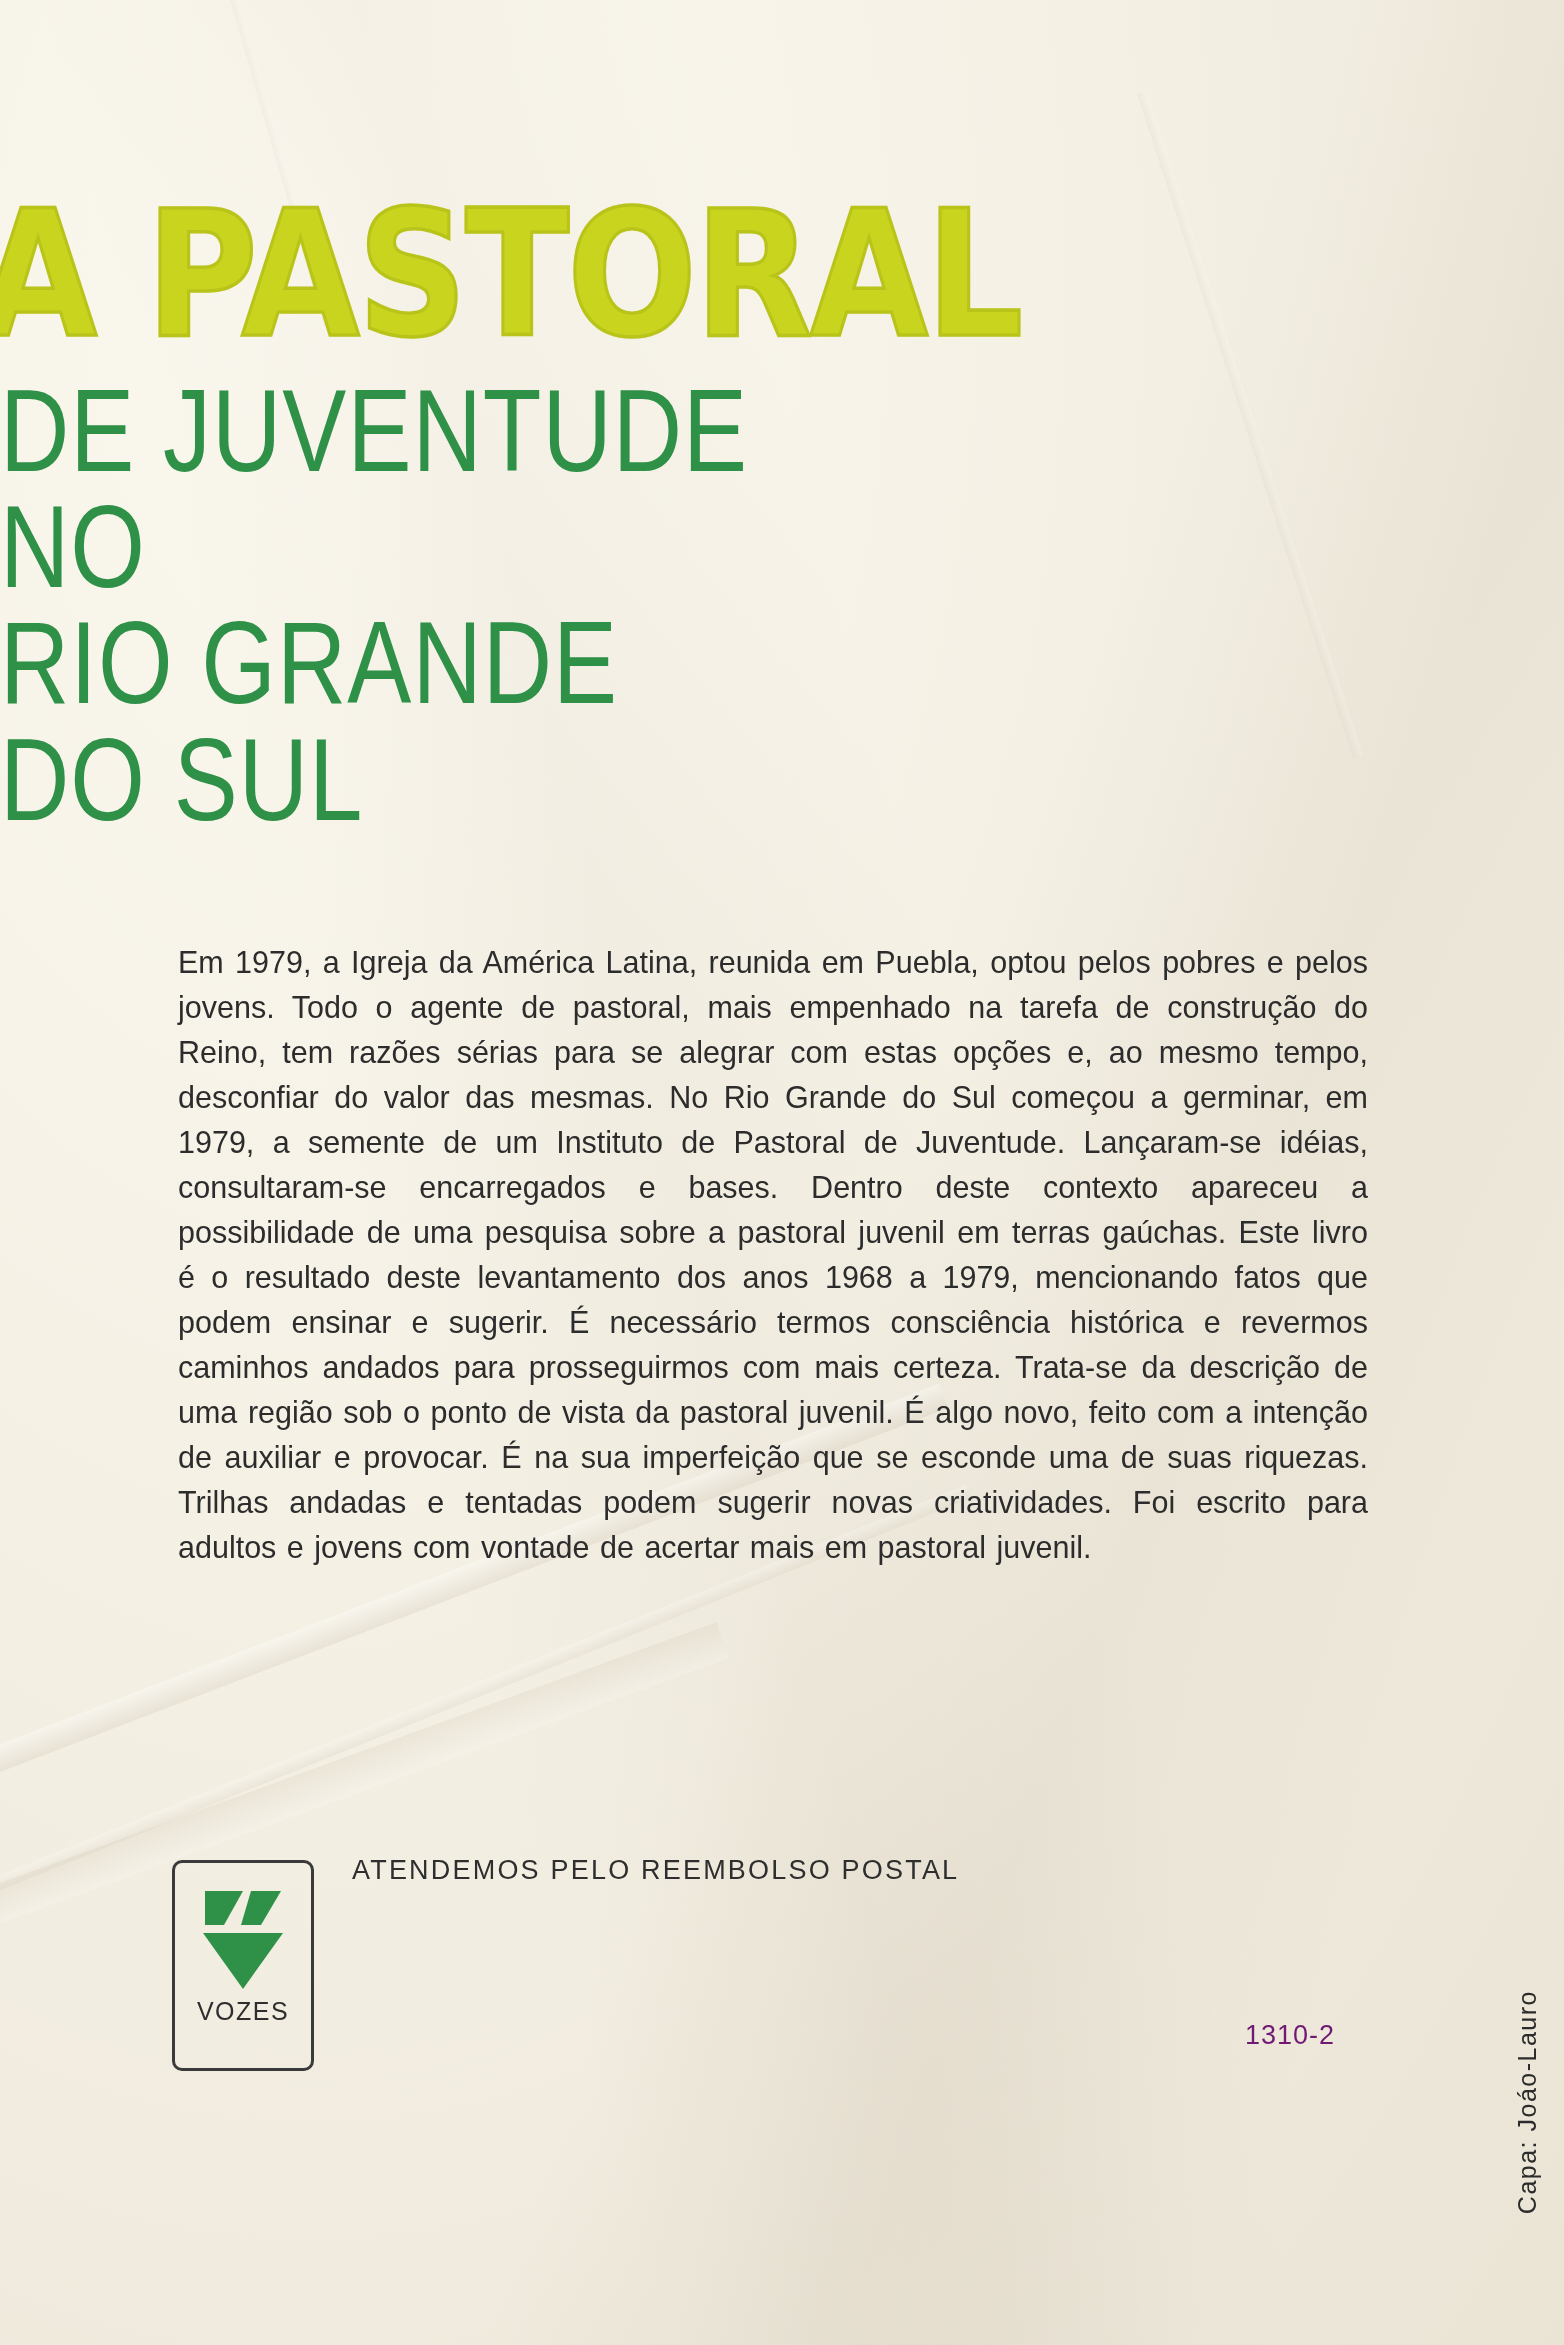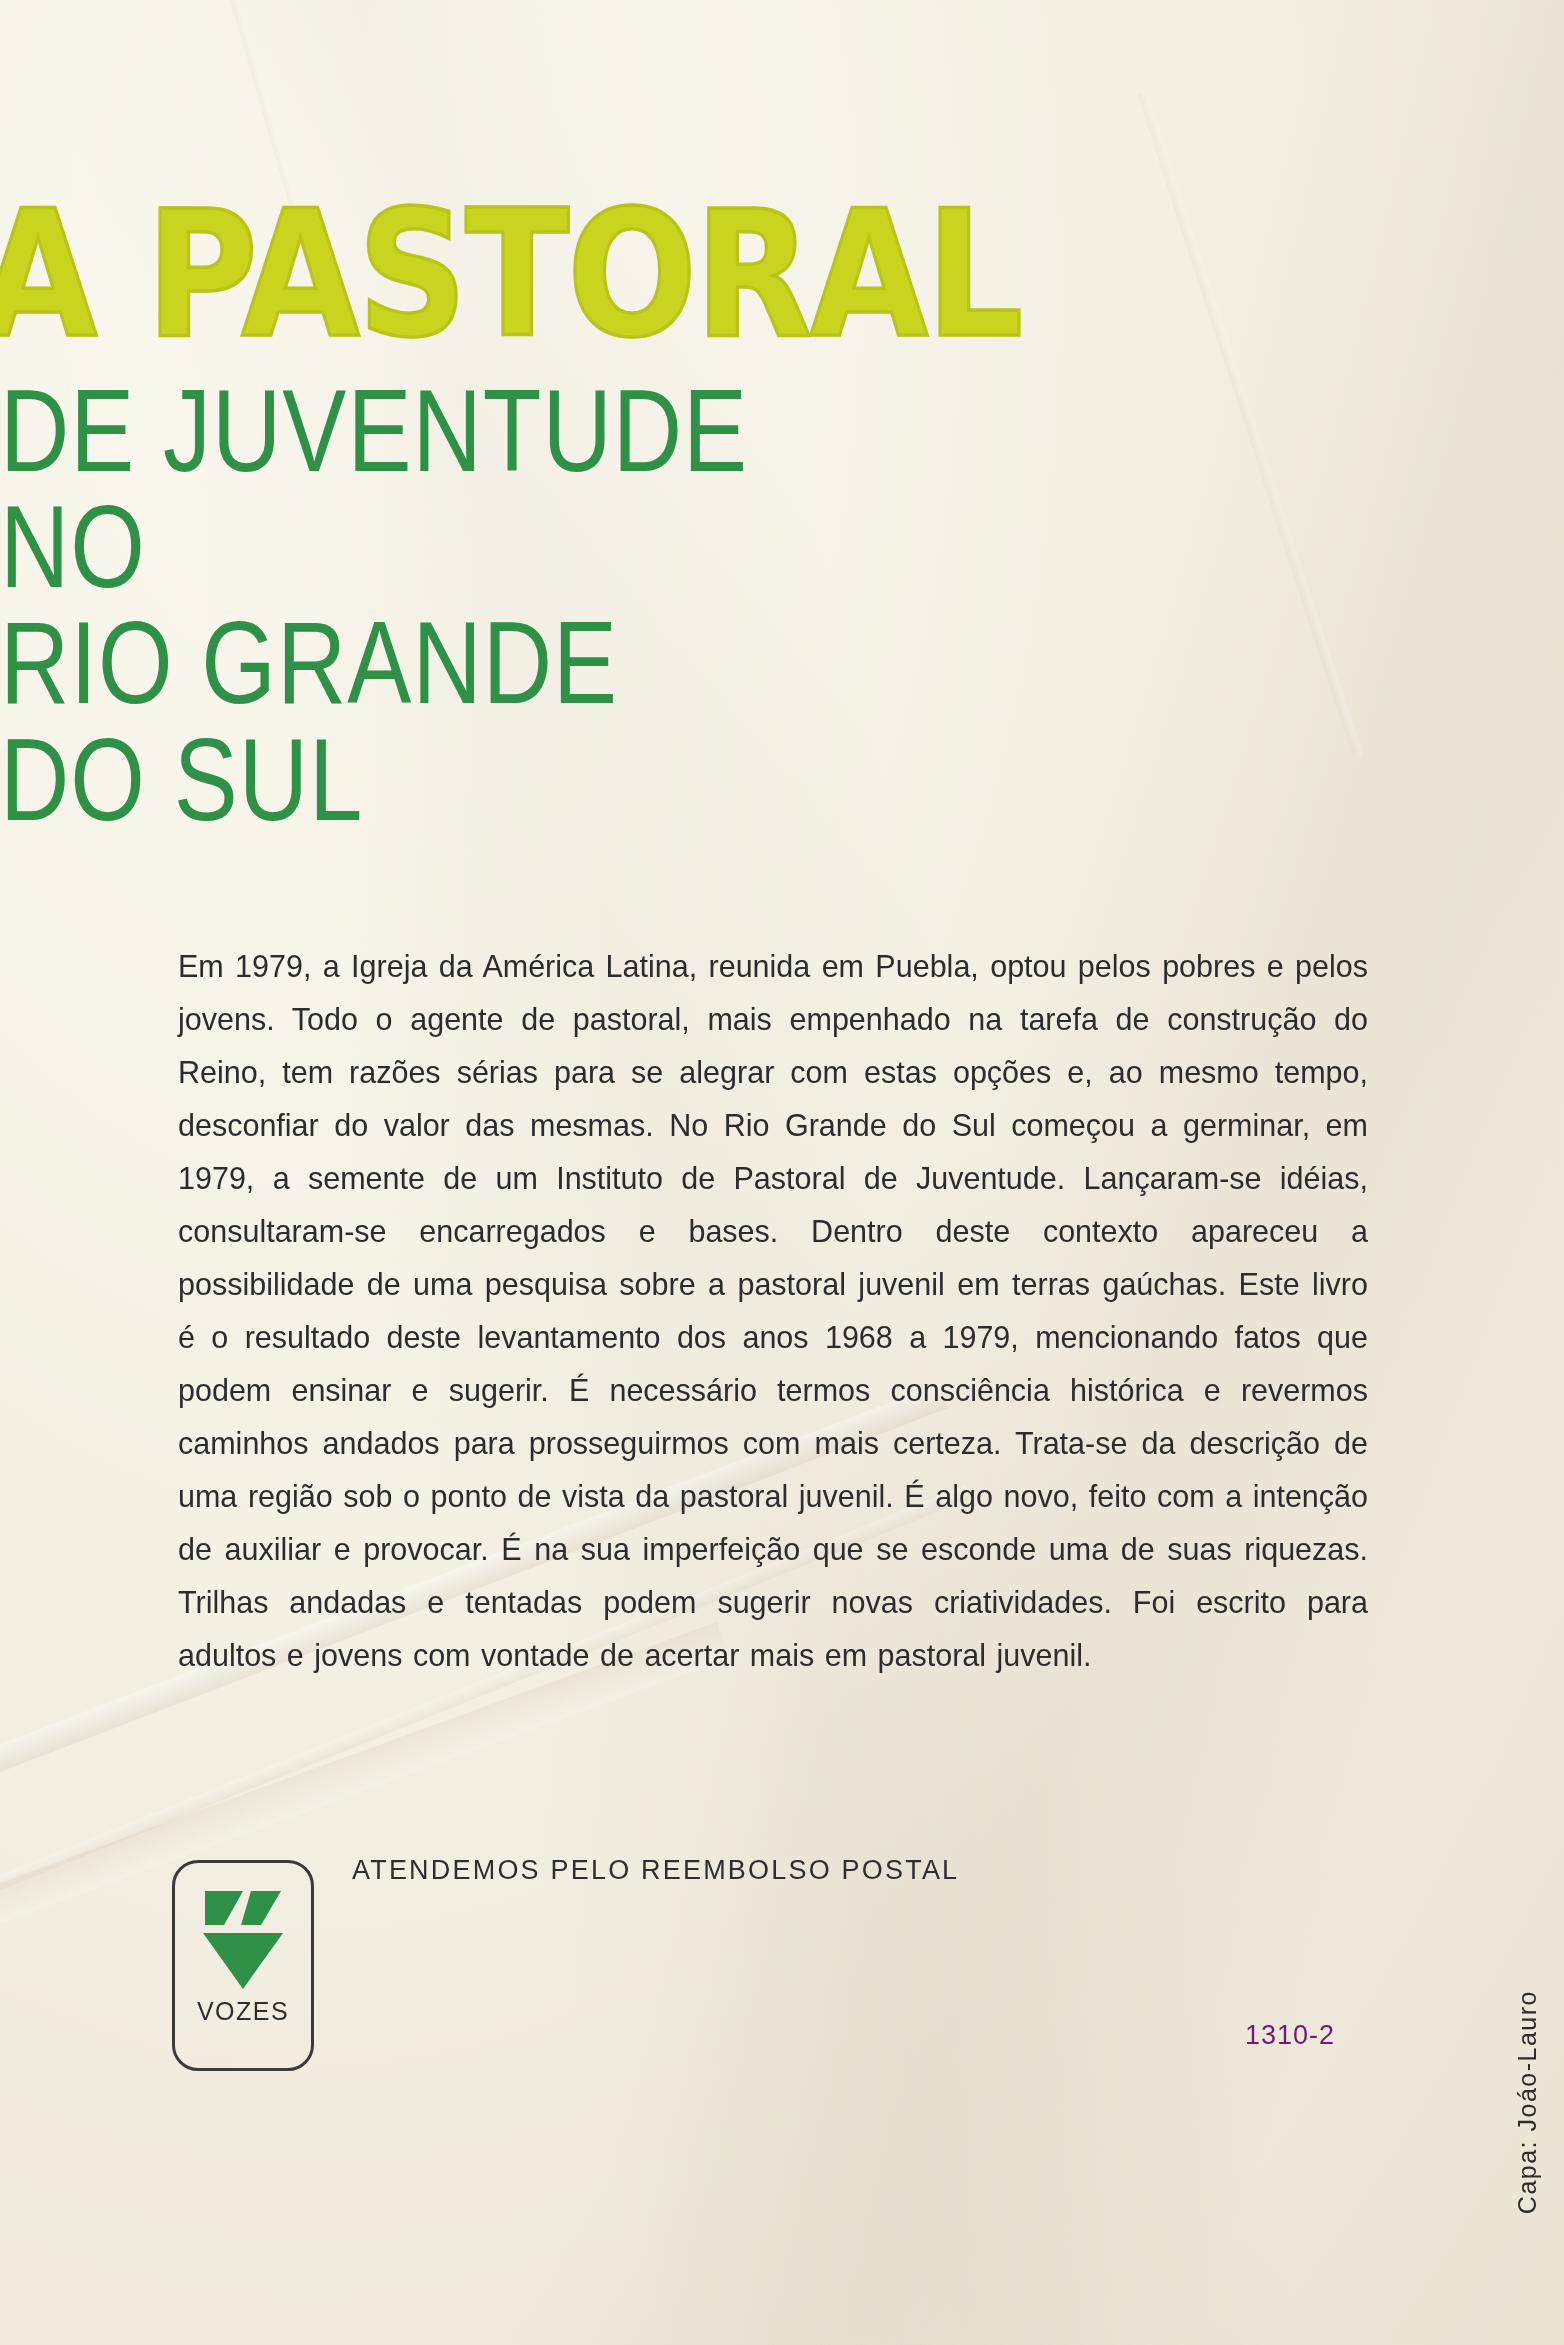--- a/index.html
+++ b/index.html
@@ -86,21 +86,21 @@
   .sub4 { font-size: 96px; margin-top: 24px; transform: scaleY(1.22); transform-origin: center top; }
 
   
   .blurb {
     position: absolute;
     left: 178px;
     top: 940px;
     width: 1190px;
     font-family: "Liberation Sans", sans-serif;
     font-size: 30.5px;
-    line-height: 53px;
+    line-height: 45px;
     color: #2c2c2c;
     text-align: justify;
     text-justify: inter-word;
     word-spacing: 2px;
   }
 
   
   .reembolso {
     position: absolute;
     left: 352px;
@@ -110,21 +110,21 @@
     color: #2e2e2e;
     white-space: nowrap;
   }
   .logo {
     position: absolute;
     left: 172px;
     top: 1860px;
     width: 136px;
     height: 205px;
     border: 3px solid #3a3a3a;
-    border-radius: 26px;
+    border-radius: 10px;
     background: transparent;
     display: flex;
     flex-direction: column;
     align-items: center;
     justify-content: flex-start;
   }
   .logo-mark {
     margin-top: 22px;
     width: 92px;
     height: 108px;

